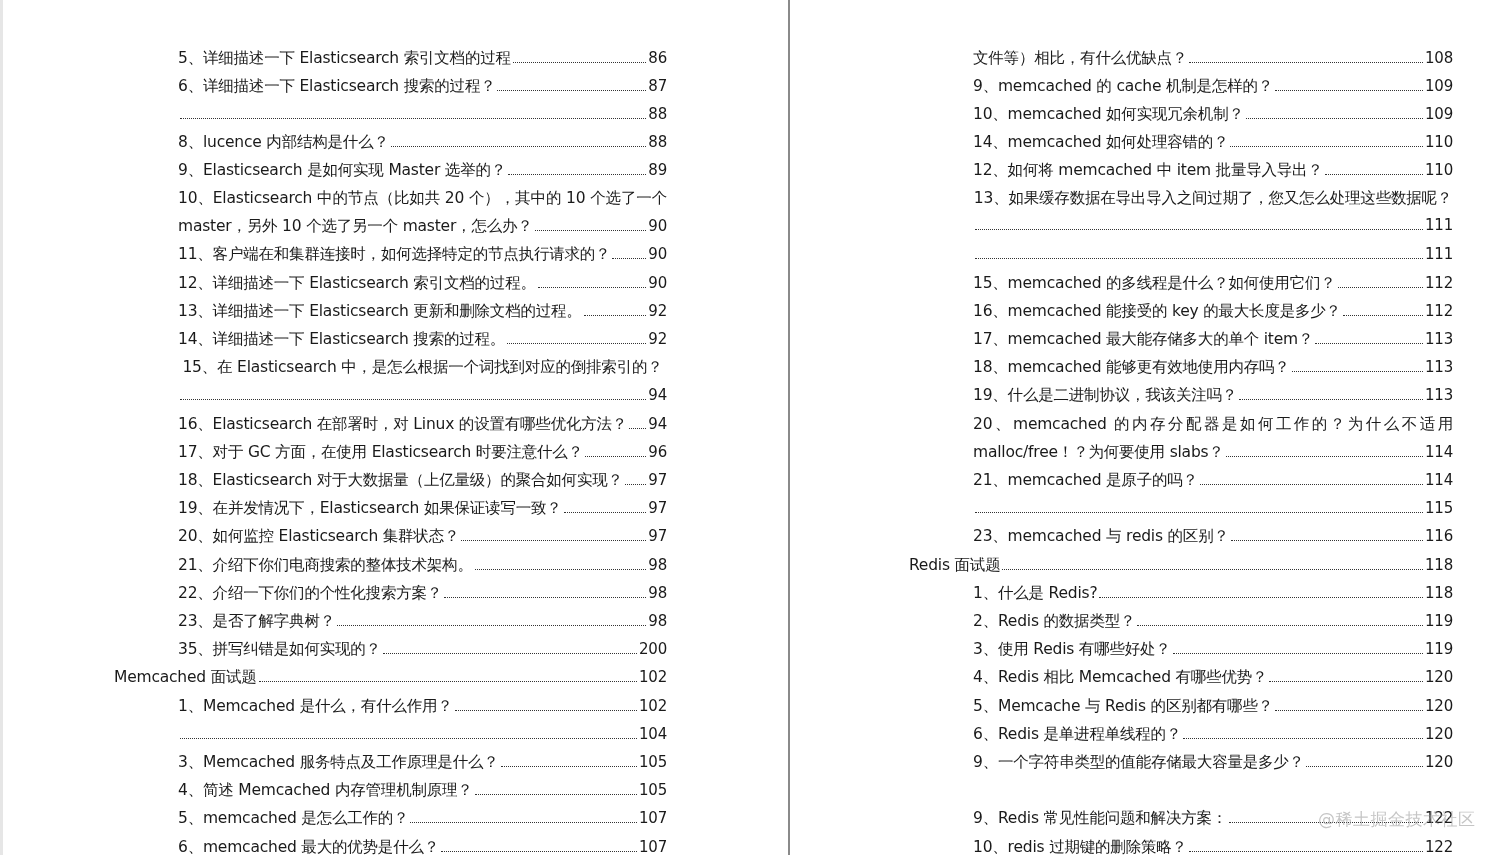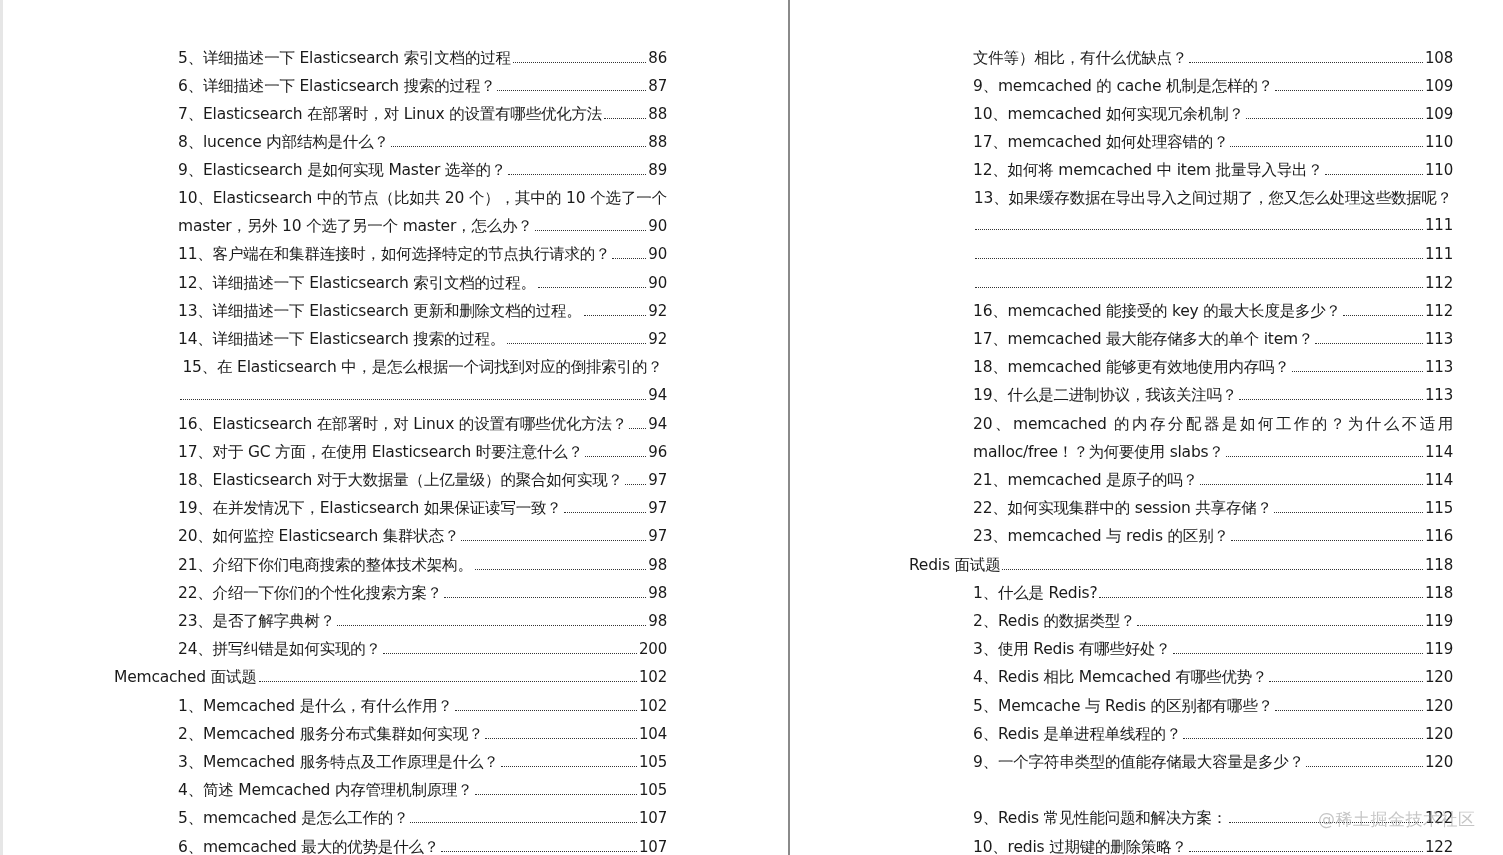--- a/index.html
+++ b/index.html
@@ -85,21 +85,20 @@
       <span class="label">5、详细描述一下 Elasticsearch 索引文档的过程</span>
       <span class="leader"></span>
       <span class="pagenum">86</span>
     </div>
   <div class="toc-line" style="top:68px;left:178px;width:489px">
       <span class="label">6、详细描述一下 Elasticsearch 搜索的过程？</span>
       <span class="leader"></span>
       <span class="pagenum">87</span>
     </div>
   <div class="toc-line" style="top:96px;left:178px;width:489px">
-      <span class="label">7、Elasticsearch 在部署时，对 Linux 的设置有哪些优化方法</span>
       <span class="leader"></span>
       <span class="pagenum">88</span>
     </div>
   <div class="toc-line" style="top:124px;left:178px;width:489px">
       <span class="label">8、lucence 内部结构是什么？</span>
       <span class="leader"></span>
       <span class="pagenum">88</span>
     </div>
   <div class="toc-line" style="top:152px;left:178px;width:489px">
       <span class="label">9、Elasticsearch 是如何实现 Master 选举的？</span>
@@ -178,36 +177,35 @@
       <span class="label">22、介绍一下你们的个性化搜索方案？</span>
       <span class="leader"></span>
       <span class="pagenum">98</span>
     </div>
   <div class="toc-line" style="top:603px;left:178px;width:489px">
       <span class="label">23、是否了解字典树？</span>
       <span class="leader"></span>
       <span class="pagenum">98</span>
     </div>
   <div class="toc-line" style="top:631px;left:178px;width:489px">
-      <span class="label">24、拼写纠错是如何实现的？</span>
+      <span class="label">35、拼写纠错是如何实现的？</span>
       <span class="leader"></span>
       <span class="pagenum">200</span>
     </div>
   <div class="toc-line" style="top:659px;left:114px;width:553px">
       <span class="label">Memcached  面试题</span>
       <span class="leader"></span>
       <span class="pagenum">102</span>
     </div>
   <div class="toc-line" style="top:688px;left:178px;width:489px">
       <span class="label">1、Memcached 是什么，有什么作用？</span>
       <span class="leader"></span>
       <span class="pagenum">102</span>
     </div>
   <div class="toc-line" style="top:716px;left:178px;width:489px">
-      <span class="label">2、Memcached 服务分布式集群如何实现？</span>
       <span class="leader"></span>
       <span class="pagenum">104</span>
     </div>
   <div class="toc-line" style="top:744px;left:178px;width:489px">
       <span class="label">3、Memcached 服务特点及工作原理是什么？</span>
       <span class="leader"></span>
       <span class="pagenum">105</span>
     </div>
   <div class="toc-line" style="top:772px;left:178px;width:489px">
       <span class="label">4、简述 Memcached 内存管理机制原理？</span>
@@ -238,21 +236,21 @@
       <span class="label">9、memcached 的 cache 机制是怎样的？</span>
       <span class="leader"></span>
       <span class="pagenum">109</span>
     </div>
   <div class="toc-line" style="top:96px;left:183px;width:480px">
       <span class="label">10、memcached 如何实现冗余机制？</span>
       <span class="leader"></span>
       <span class="pagenum">109</span>
     </div>
   <div class="toc-line" style="top:124px;left:183px;width:480px">
-      <span class="label">17、memcached 如何处理容错的？</span>
+      <span class="label">14、memcached 如何处理容错的？</span>
       <span class="leader"></span>
       <span class="pagenum">110</span>
     </div>
   <div class="toc-line" style="top:152px;left:183px;width:480px">
       <span class="label">12、如何将 memcached 中 item 批量导入导出？</span>
       <span class="leader"></span>
       <span class="pagenum">110</span>
     </div>
   <div class="toc-line wrap-top" style="top:180px;left:183px;width:480px">
       <span class="label">13、如果缓存数据在导出导入之间过期了，您又怎么处理这些数据呢？</span>
@@ -261,20 +259,21 @@
   <div class="toc-line" style="top:207px;left:183px;width:480px">
       <span class="label"></span>
       <span class="leader"></span>
       <span class="pagenum">111</span>
     </div>
   <div class="toc-line" style="top:236px;left:183px;width:480px">
       <span class="leader"></span>
       <span class="pagenum">111</span>
     </div>
   <div class="toc-line" style="top:265px;left:183px;width:480px">
+      <span class="label">15、memcached 的多线程是什么？如何使用它们？</span>
       <span class="leader"></span>
       <span class="pagenum">112</span>
     </div>
   <div class="toc-line" style="top:293px;left:183px;width:480px">
       <span class="label">16、memcached 能接受的 key 的最大长度是多少？</span>
       <span class="leader"></span>
       <span class="pagenum">112</span>
     </div>
   <div class="toc-line" style="top:321px;left:183px;width:480px">
       <span class="label">17、memcached 最大能存储多大的单个 item？</span>
@@ -299,21 +298,20 @@
       <span class="label">malloc/free！？为何要使用 slabs？</span>
       <span class="leader"></span>
       <span class="pagenum">114</span>
     </div>
   <div class="toc-line" style="top:462px;left:183px;width:480px">
       <span class="label">21、memcached 是原子的吗？</span>
       <span class="leader"></span>
       <span class="pagenum">114</span>
     </div>
   <div class="toc-line" style="top:490px;left:183px;width:480px">
-      <span class="label">22、如何实现集群中的 session 共享存储？</span>
       <span class="leader"></span>
       <span class="pagenum">115</span>
     </div>
   <div class="toc-line" style="top:518px;left:183px;width:480px">
       <span class="label">23、memcached 与 redis 的区别？</span>
       <span class="leader"></span>
       <span class="pagenum">116</span>
     </div>
   <div class="toc-line" style="top:547px;left:119px;width:544px">
       <span class="label">Redis  面试题</span>

